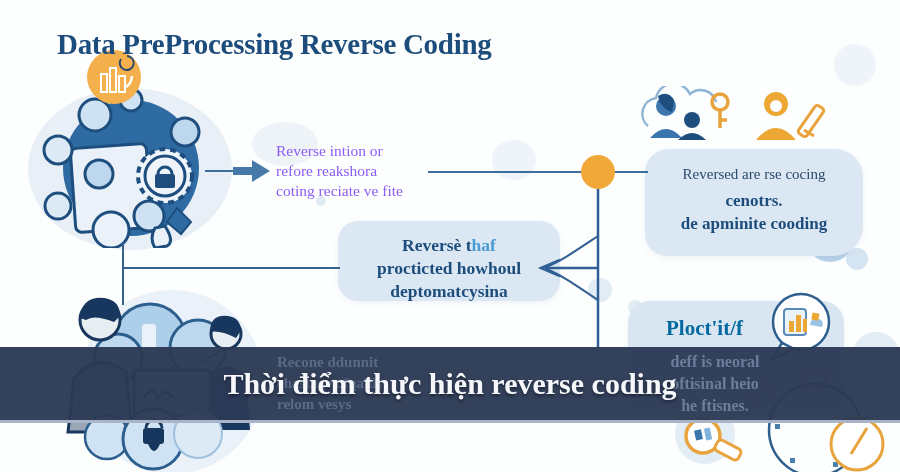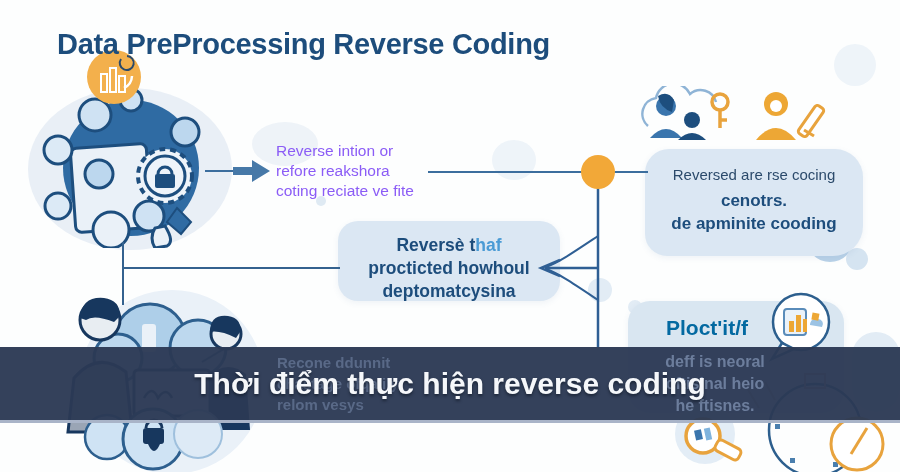--- a/index.html
+++ b/index.html
@@ -1,19 +1,19 @@
 <!DOCTYPE html>
 <html><head>
 <meta charset="utf-8">
 <style>
   html,body{margin:0;padding:0;background:#ffffff;}
   .stage{
     position:relative;width:900px;height:472px;overflow:hidden;
     background:#fdfefe;
-    font-family:Liberation Sans, sans-serif;
+    font-family:Liberation Serif, serif;
   }
   .blob{position:absolute;border-radius:50%;z-index:1;}
   .title{
     position:absolute;left:57px;top:28px;z-index:4;margin:0;
     font-size:29px;font-weight:700;letter-spacing:-0.3px;color:#1d4d7c;
   }
   .badge{position:absolute;left:84px;top:46px;z-index:3;}
   .illus{position:absolute;z-index:2;}
   .flow{position:absolute;left:0;top:0;z-index:3;pointer-events:none;}
   .note{

